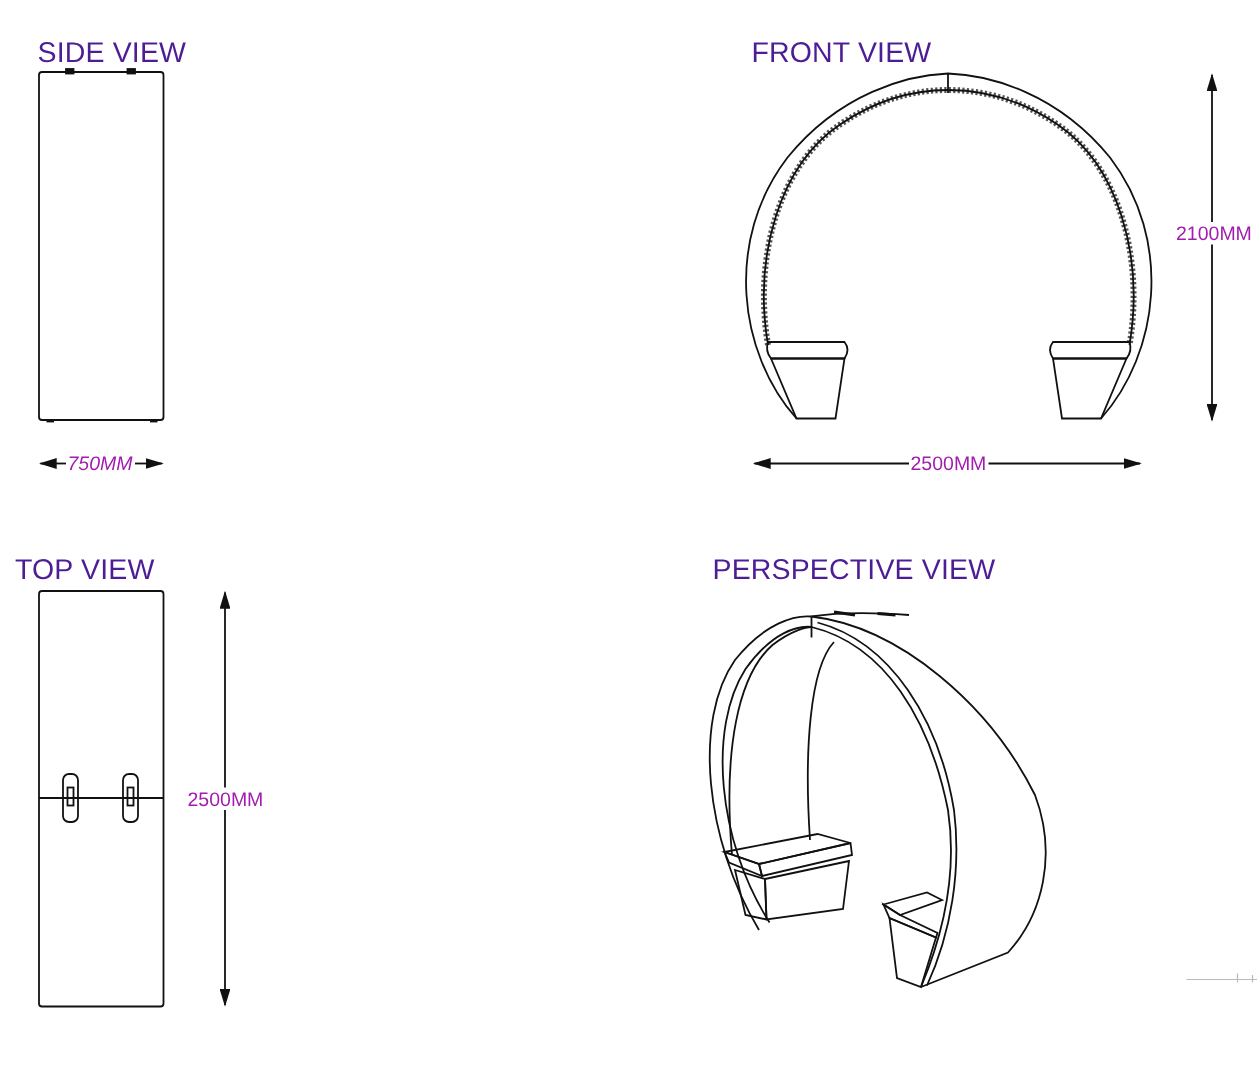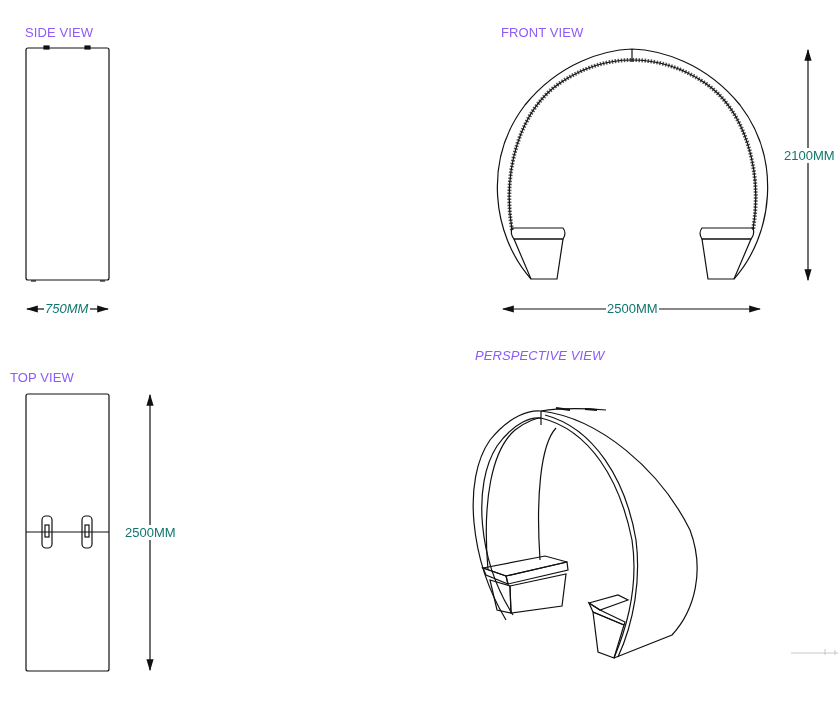--- a/index.html
+++ b/index.html
@@ -1,28 +1,28 @@
 <!DOCTYPE html>
 <html><head>
 <meta charset="utf-8">
 <style>
   html, body { margin: 0; padding: 0; background: #ffffff; }
   body { width: 840px; height: 714px; position: relative; overflow: hidden;
          font-family: "Liberation Sans", sans-serif; color: #111; }
-  .label { position: absolute; font-size: 13px; letter-spacing: 0.1px; color: #8b5cf6; }
-  .dim { position: absolute; font-size: 13px; color: #0f766e; background: #fff; padding: 0 1px; }
+  .label { position: absolute; font-size: 19px; letter-spacing: 0.1px; color: #4c1d95; }
+  .dim { position: absolute; font-size: 13px; color: #a21caf; background: #fff; padding: 0 1px; }
   svg.canvas { position: absolute; left: 0; top: 0; }
 </style>
 </head>
 <body>
 
 <div class="label" style="left:25px;top:25px;">SIDE VIEW</div>
 <div class="label" style="left:501px;top:25px;">FRONT VIEW</div>
 <div class="label" style="left:10px;top:370px;">TOP VIEW</div>
-<div class="label" style="left:475px;top:348px;font-style:italic;">PERSPECTIVE VIEW</div>
+<div class="label" style="left:475px;top:370px;">PERSPECTIVE VIEW</div>
 
 <svg class="canvas" width="840" height="714" viewBox="0 0 840 714" fill="none" stroke="#111" stroke-width="1.2">
   <defs>
     <marker id="arr" markerWidth="10" markerHeight="6" refX="9" refY="3" orient="auto-start-reverse">
       <path d="M0,0 L10,3 L0,6 Z" fill="#111" stroke="none"></path>
     </marker>
     <pattern id="tuft" width="6" height="6" patternUnits="userSpaceOnUse">
       <path d="M0,3 L3,0 L6,3 L3,6 Z" stroke="#333" stroke-width="0.6" fill="none"></path>
     </pattern>
   </defs>

